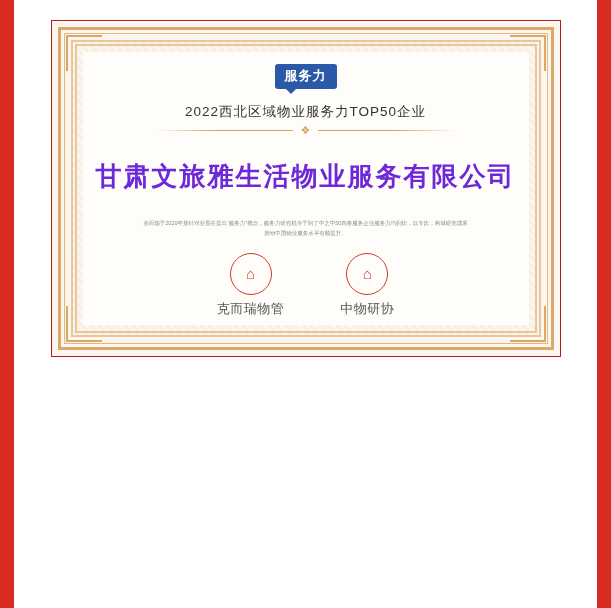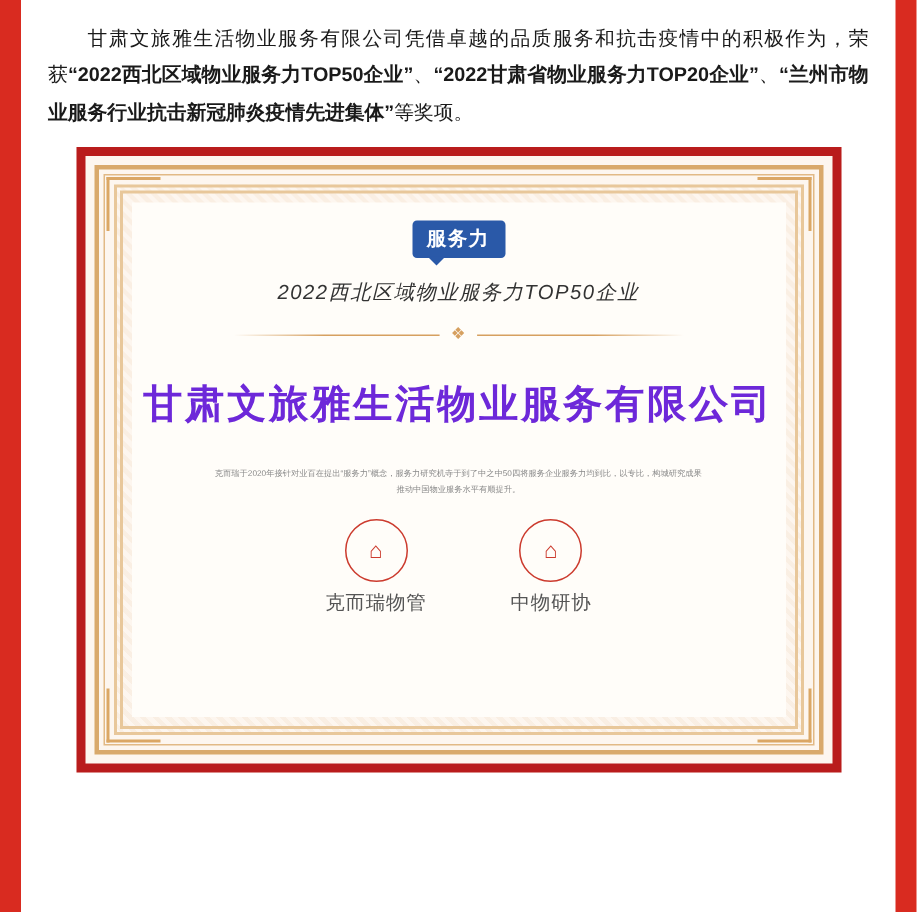--- a/index.html
+++ b/index.html
@@ -56,23 +56,23 @@
 
   
   .cert-wrap {
     margin: 6px 0 0 0;
     display: flex;
     justify-content: center;
   }
   .certificate {
     position: relative;
     width: 510px;
-    height: 417px;
+    height: 337px;
     background: #fdf6ef;
-    border: 6px solid #b91c1c;
+    border: 1px solid #b91c1c;
     box-sizing: border-box;
   }
   .cert-border-outer {
     position: absolute;
     inset: 6px;
     border: 3px solid #d9a96b;
     box-sizing: border-box;
   }
   .cert-border-mid {
     position: absolute;
@@ -139,22 +139,20 @@
     bottom: -5px;
     width: 0; height: 0;
     border-left: 6px solid transparent;
     border-right: 6px solid transparent;
     border-top: 6px solid #2a59a8;
   }
   .cert-subtitle {
     font-size: 13.5px;
     color: #333333;
     letter-spacing: 1px;
-    margin-bottom: 10px;
-    font-style: italic;
   }
   .divider {
     width: 300px;
     height: 14px;
     margin: 2px 0 10px 0;
     position: relative;
   }
   .divider:before {
     content: "";
     position: absolute;
@@ -236,23 +234,20 @@
 <body>
 
 <div class="page">
 
   <div class="edge-bar left"></div>
   <div class="edge-bar right"></div>
 
   <div class="content">
 
 
-    <p class="para">
-      <span>甘肃文旅雅生活物业服务有限公司凭借卓越的品质服务和抗击疫情中的积极作为，荣获</span><span class="bold">“2022西北区域物业服务力TOP50企业”</span><span>、</span><span class="bold">“2022甘肃省物业服务力TOP20企业”</span><span>、</span><span class="bold">“兰州市物业服务行业抗击新冠肺炎疫情先进集体”</span><span>等奖项。</span>
-    </p>
 
     <div class="cert-wrap">
       <div class="certificate">
         <div class="cert-border-outer"></div>
         <div class="cert-border-mid"></div>
         <div class="cert-border-inner"></div>
         <div class="cert-inner-field"></div>
         <div class="corner tl"></div>
         <div class="corner tr"></div>
         <div class="corner bl"></div>

